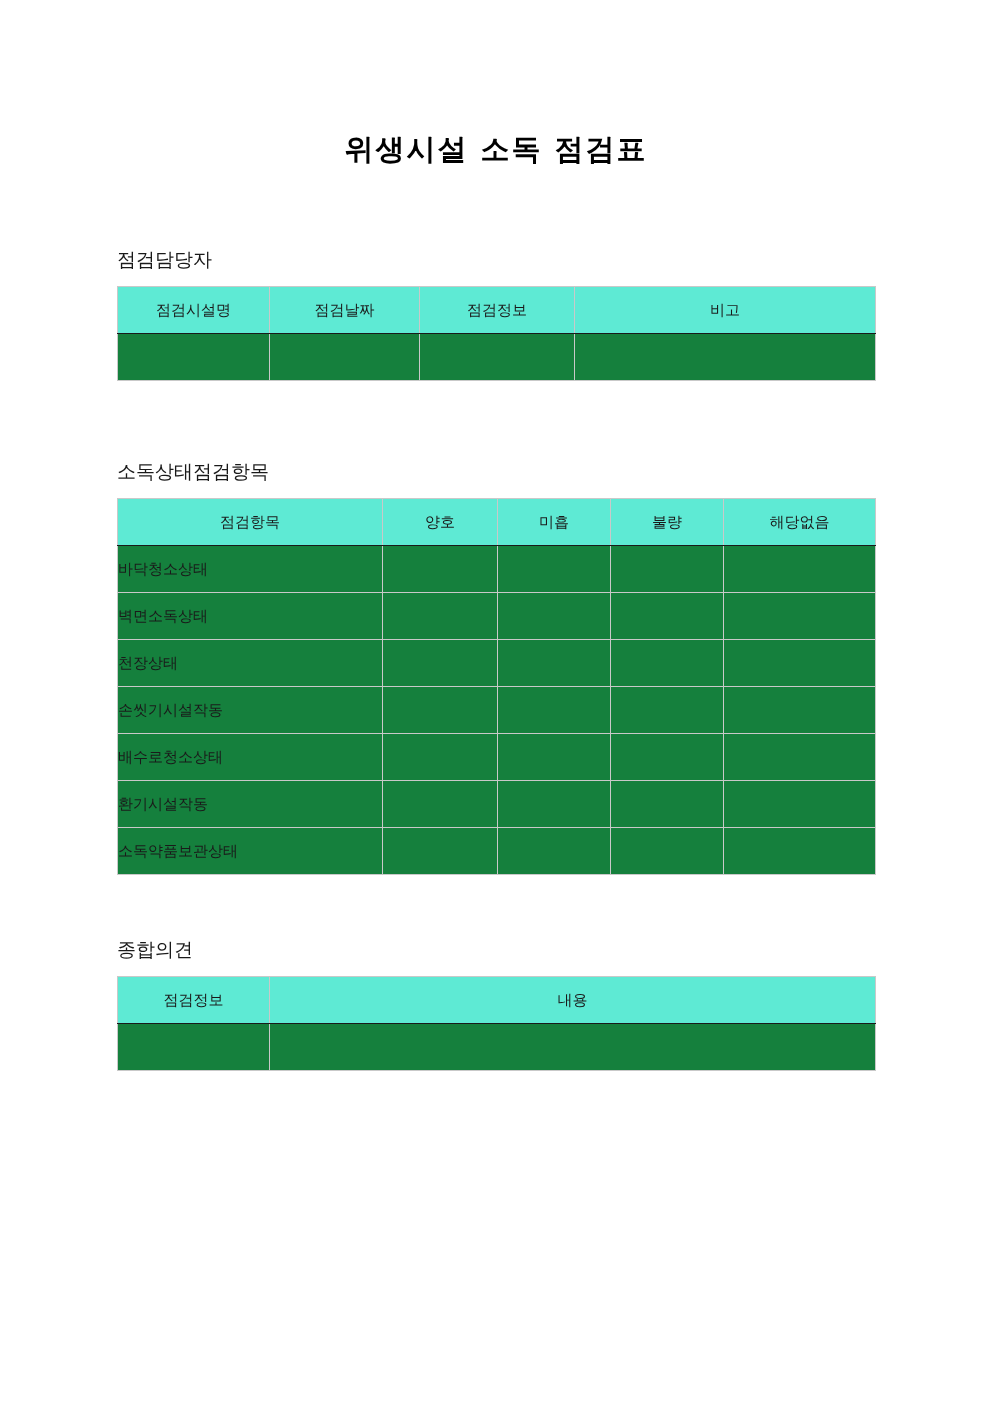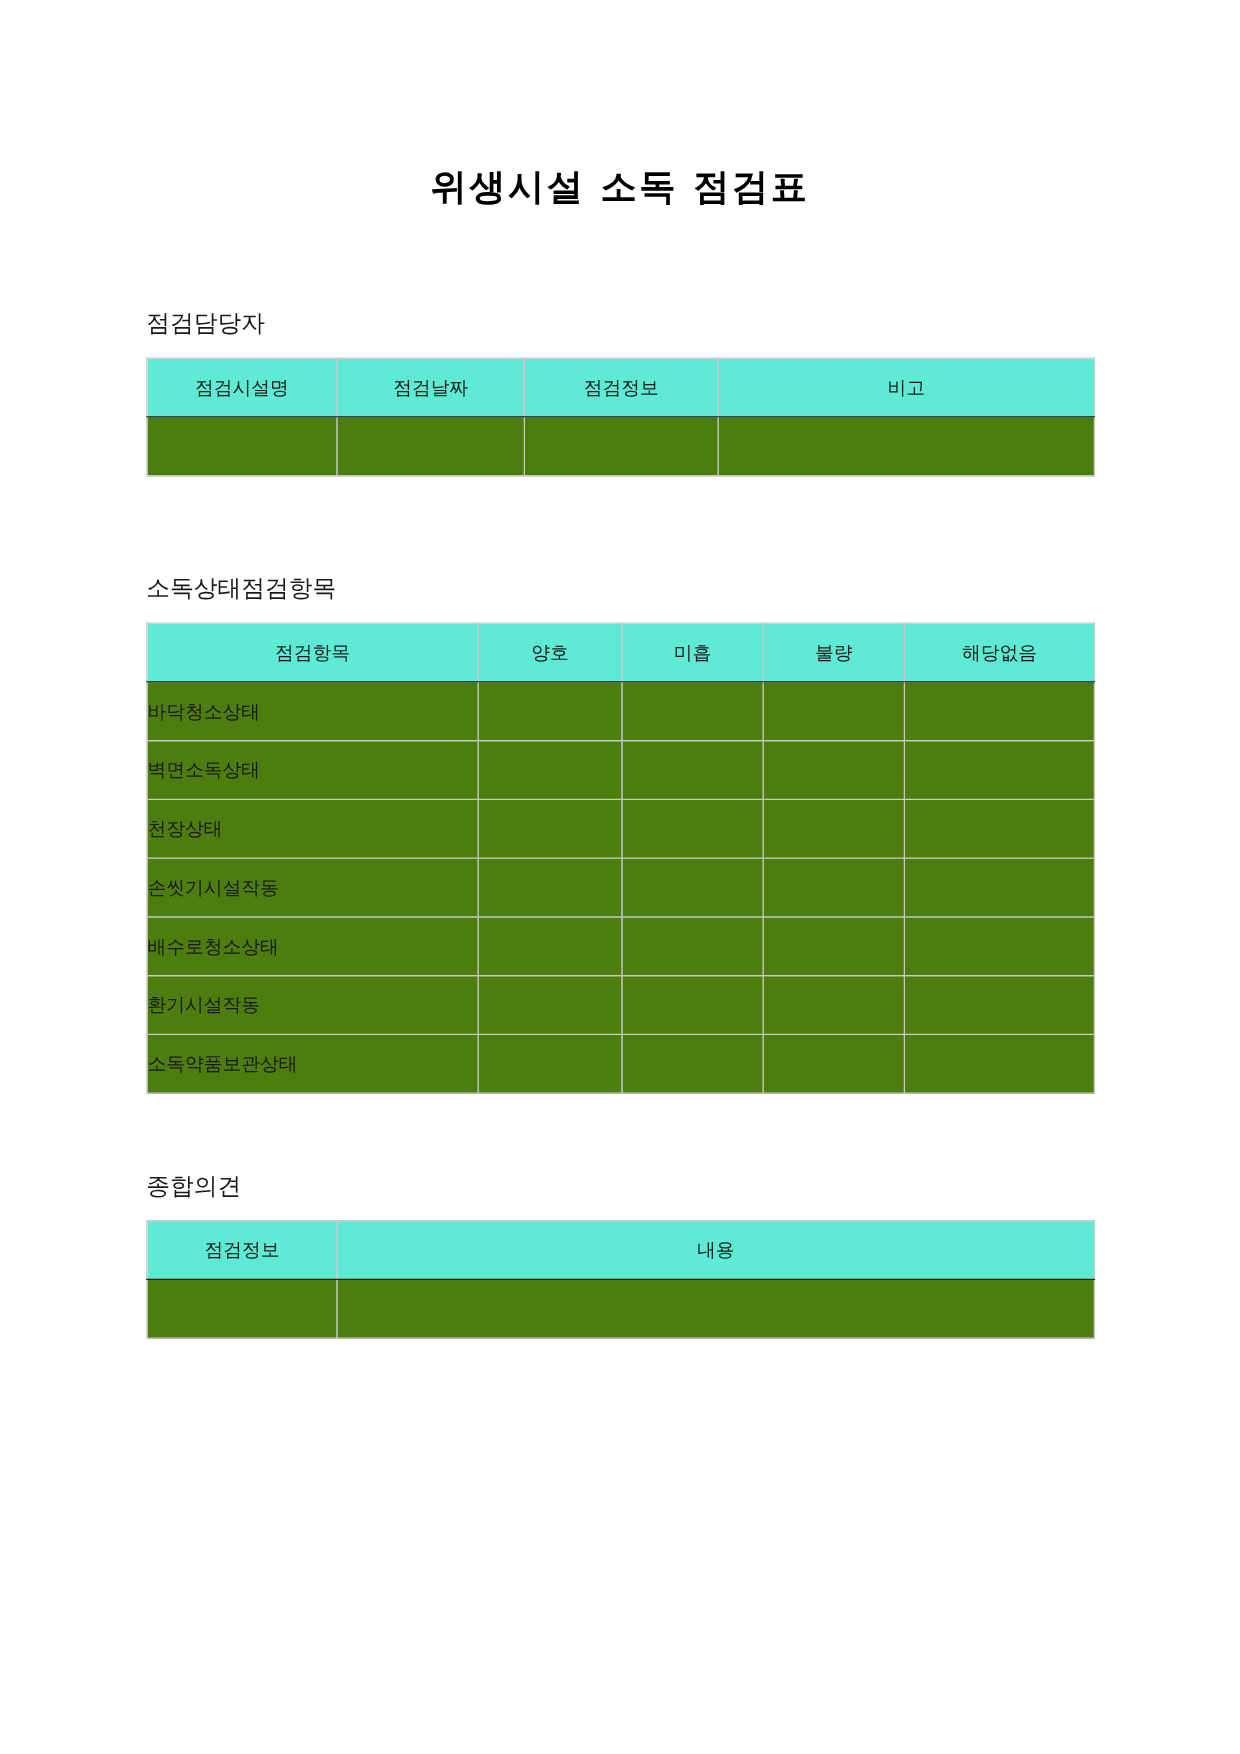--- a/index.html
+++ b/index.html
@@ -73,21 +73,21 @@
     color: #1a1a1a;
     vertical-align: middle;
   }
   table.form-table th {
     background: #5eead4;
     text-align: center;
     height: 46px;
     border-bottom: 1.6px solid #1a1a1a;
   }
   table.form-table td {
-    background: #4d7c0f;
+    background: #15803d;
     height: 46px;
   }
   td.cell-label {
     text-align: left;
     padding-left: 12px;
   }
   td.cell-blank {
     text-align: center;
   }
 

